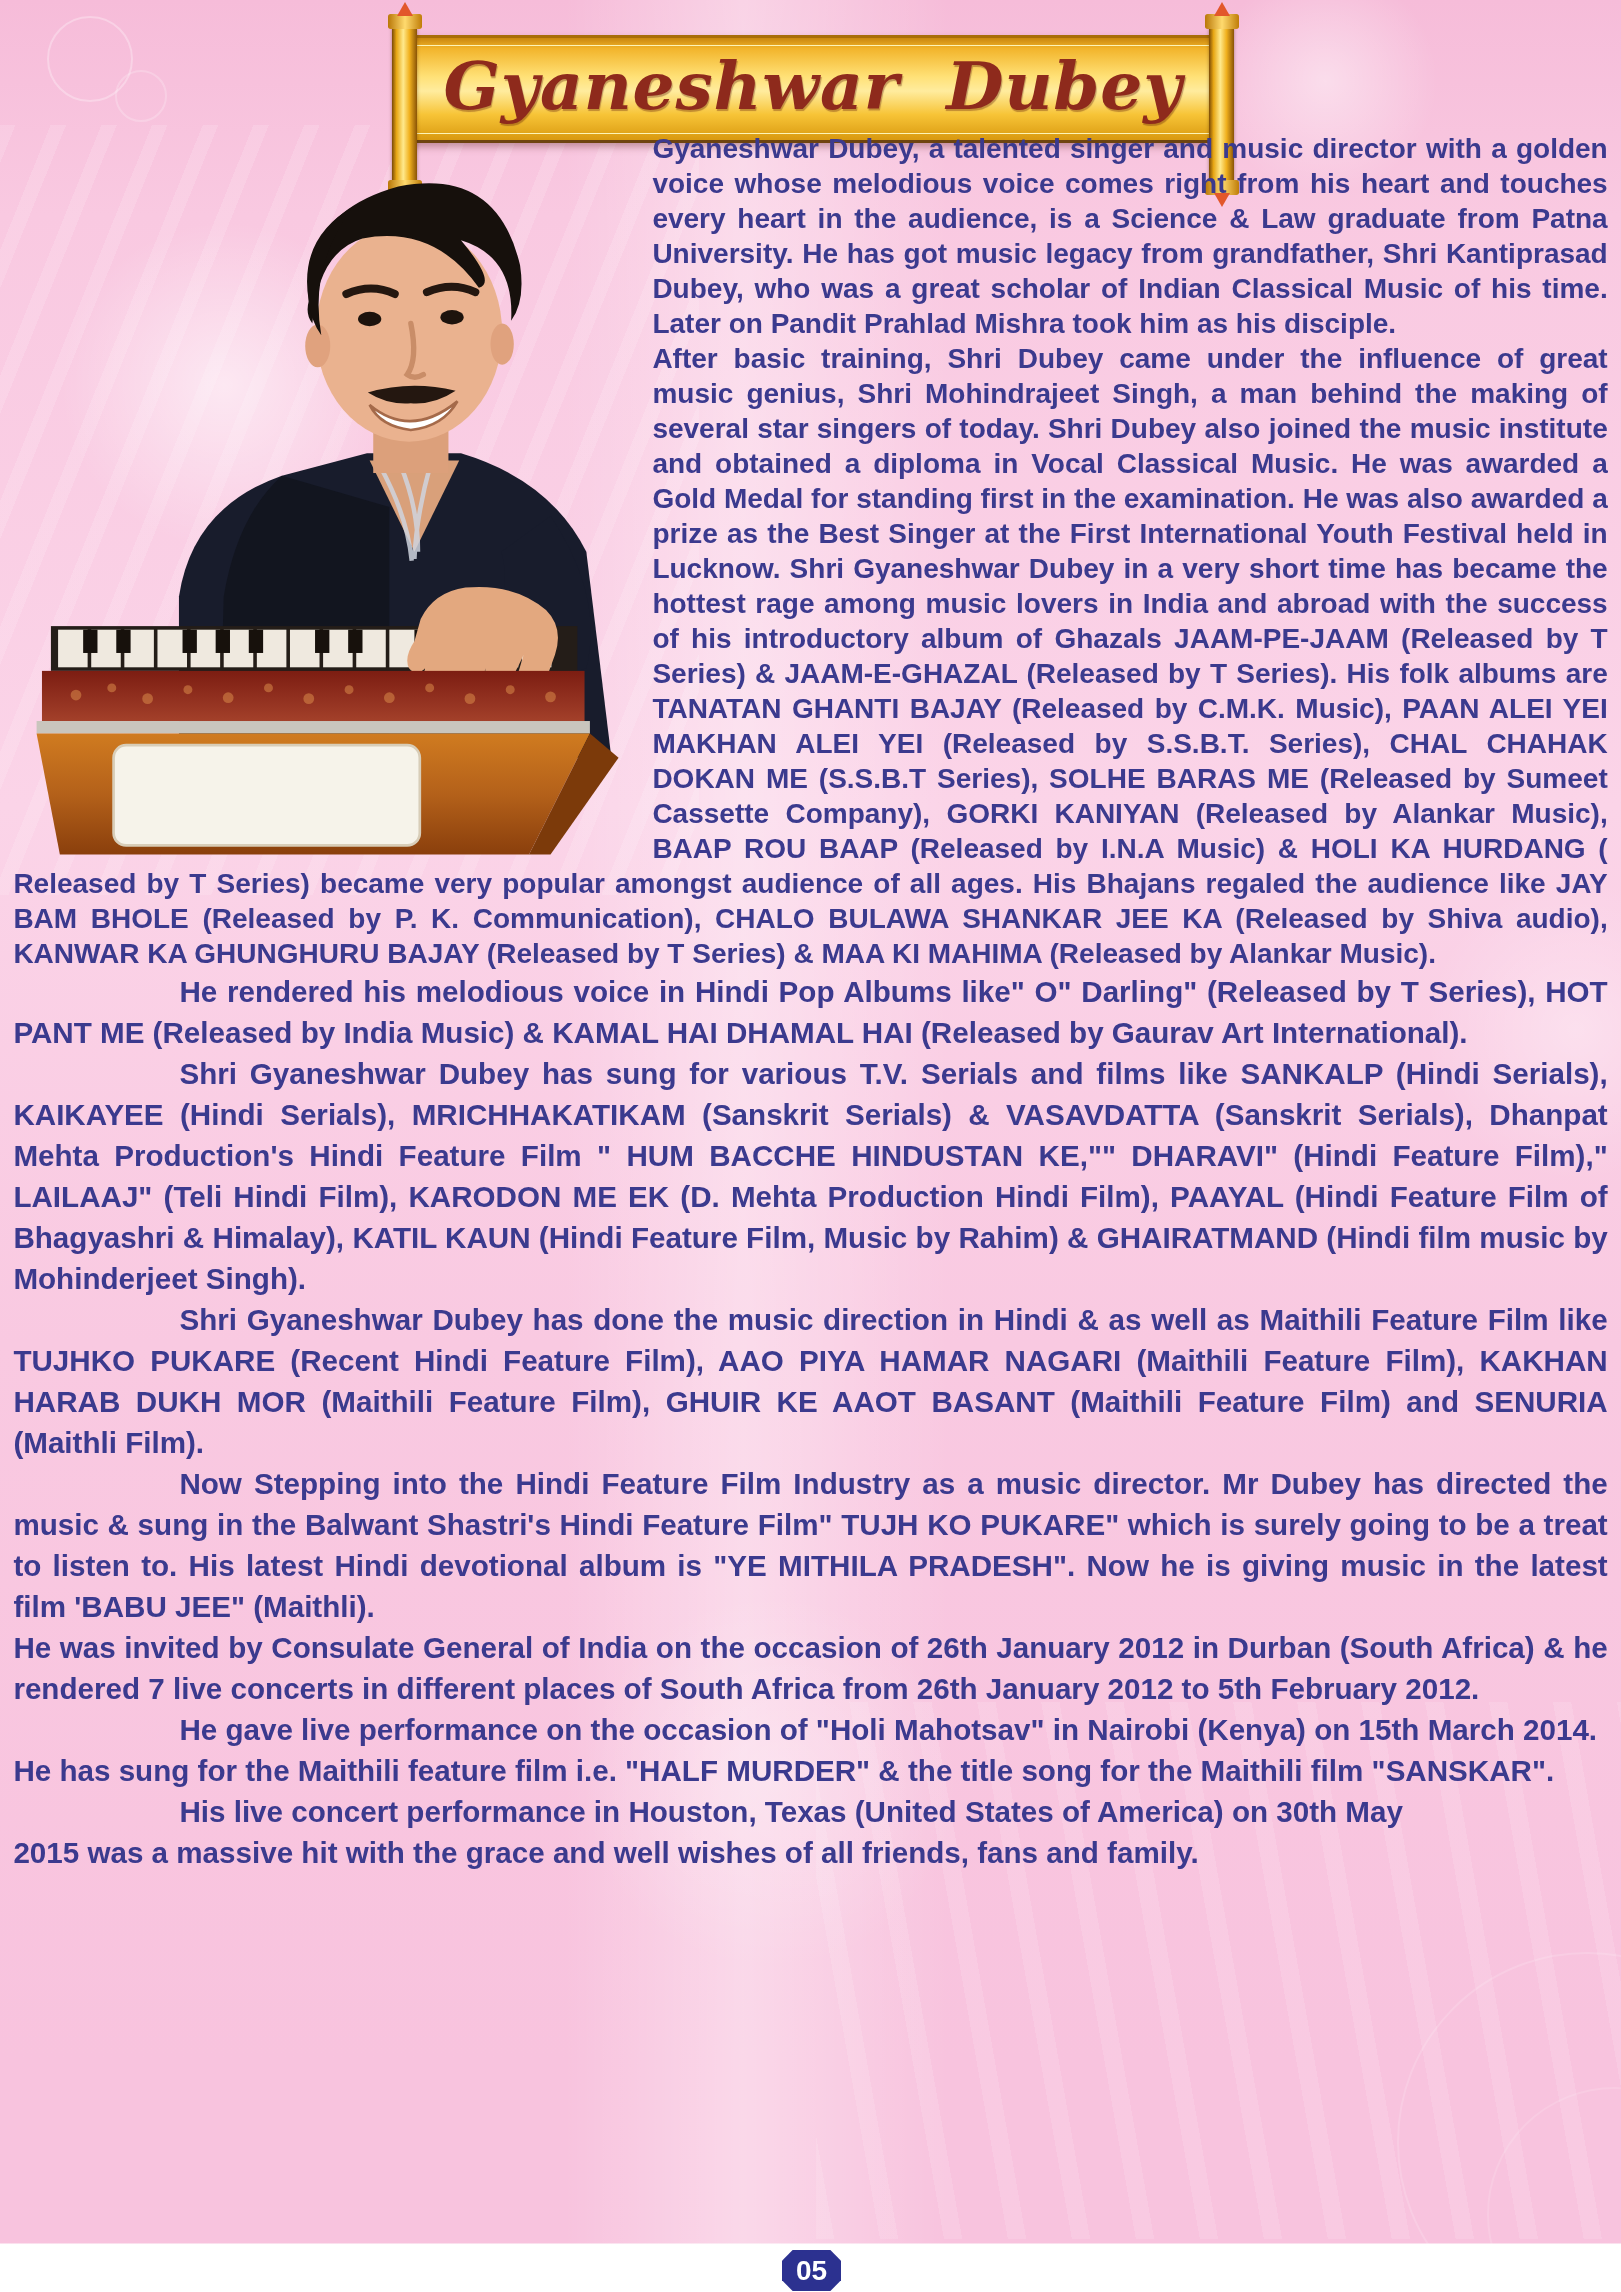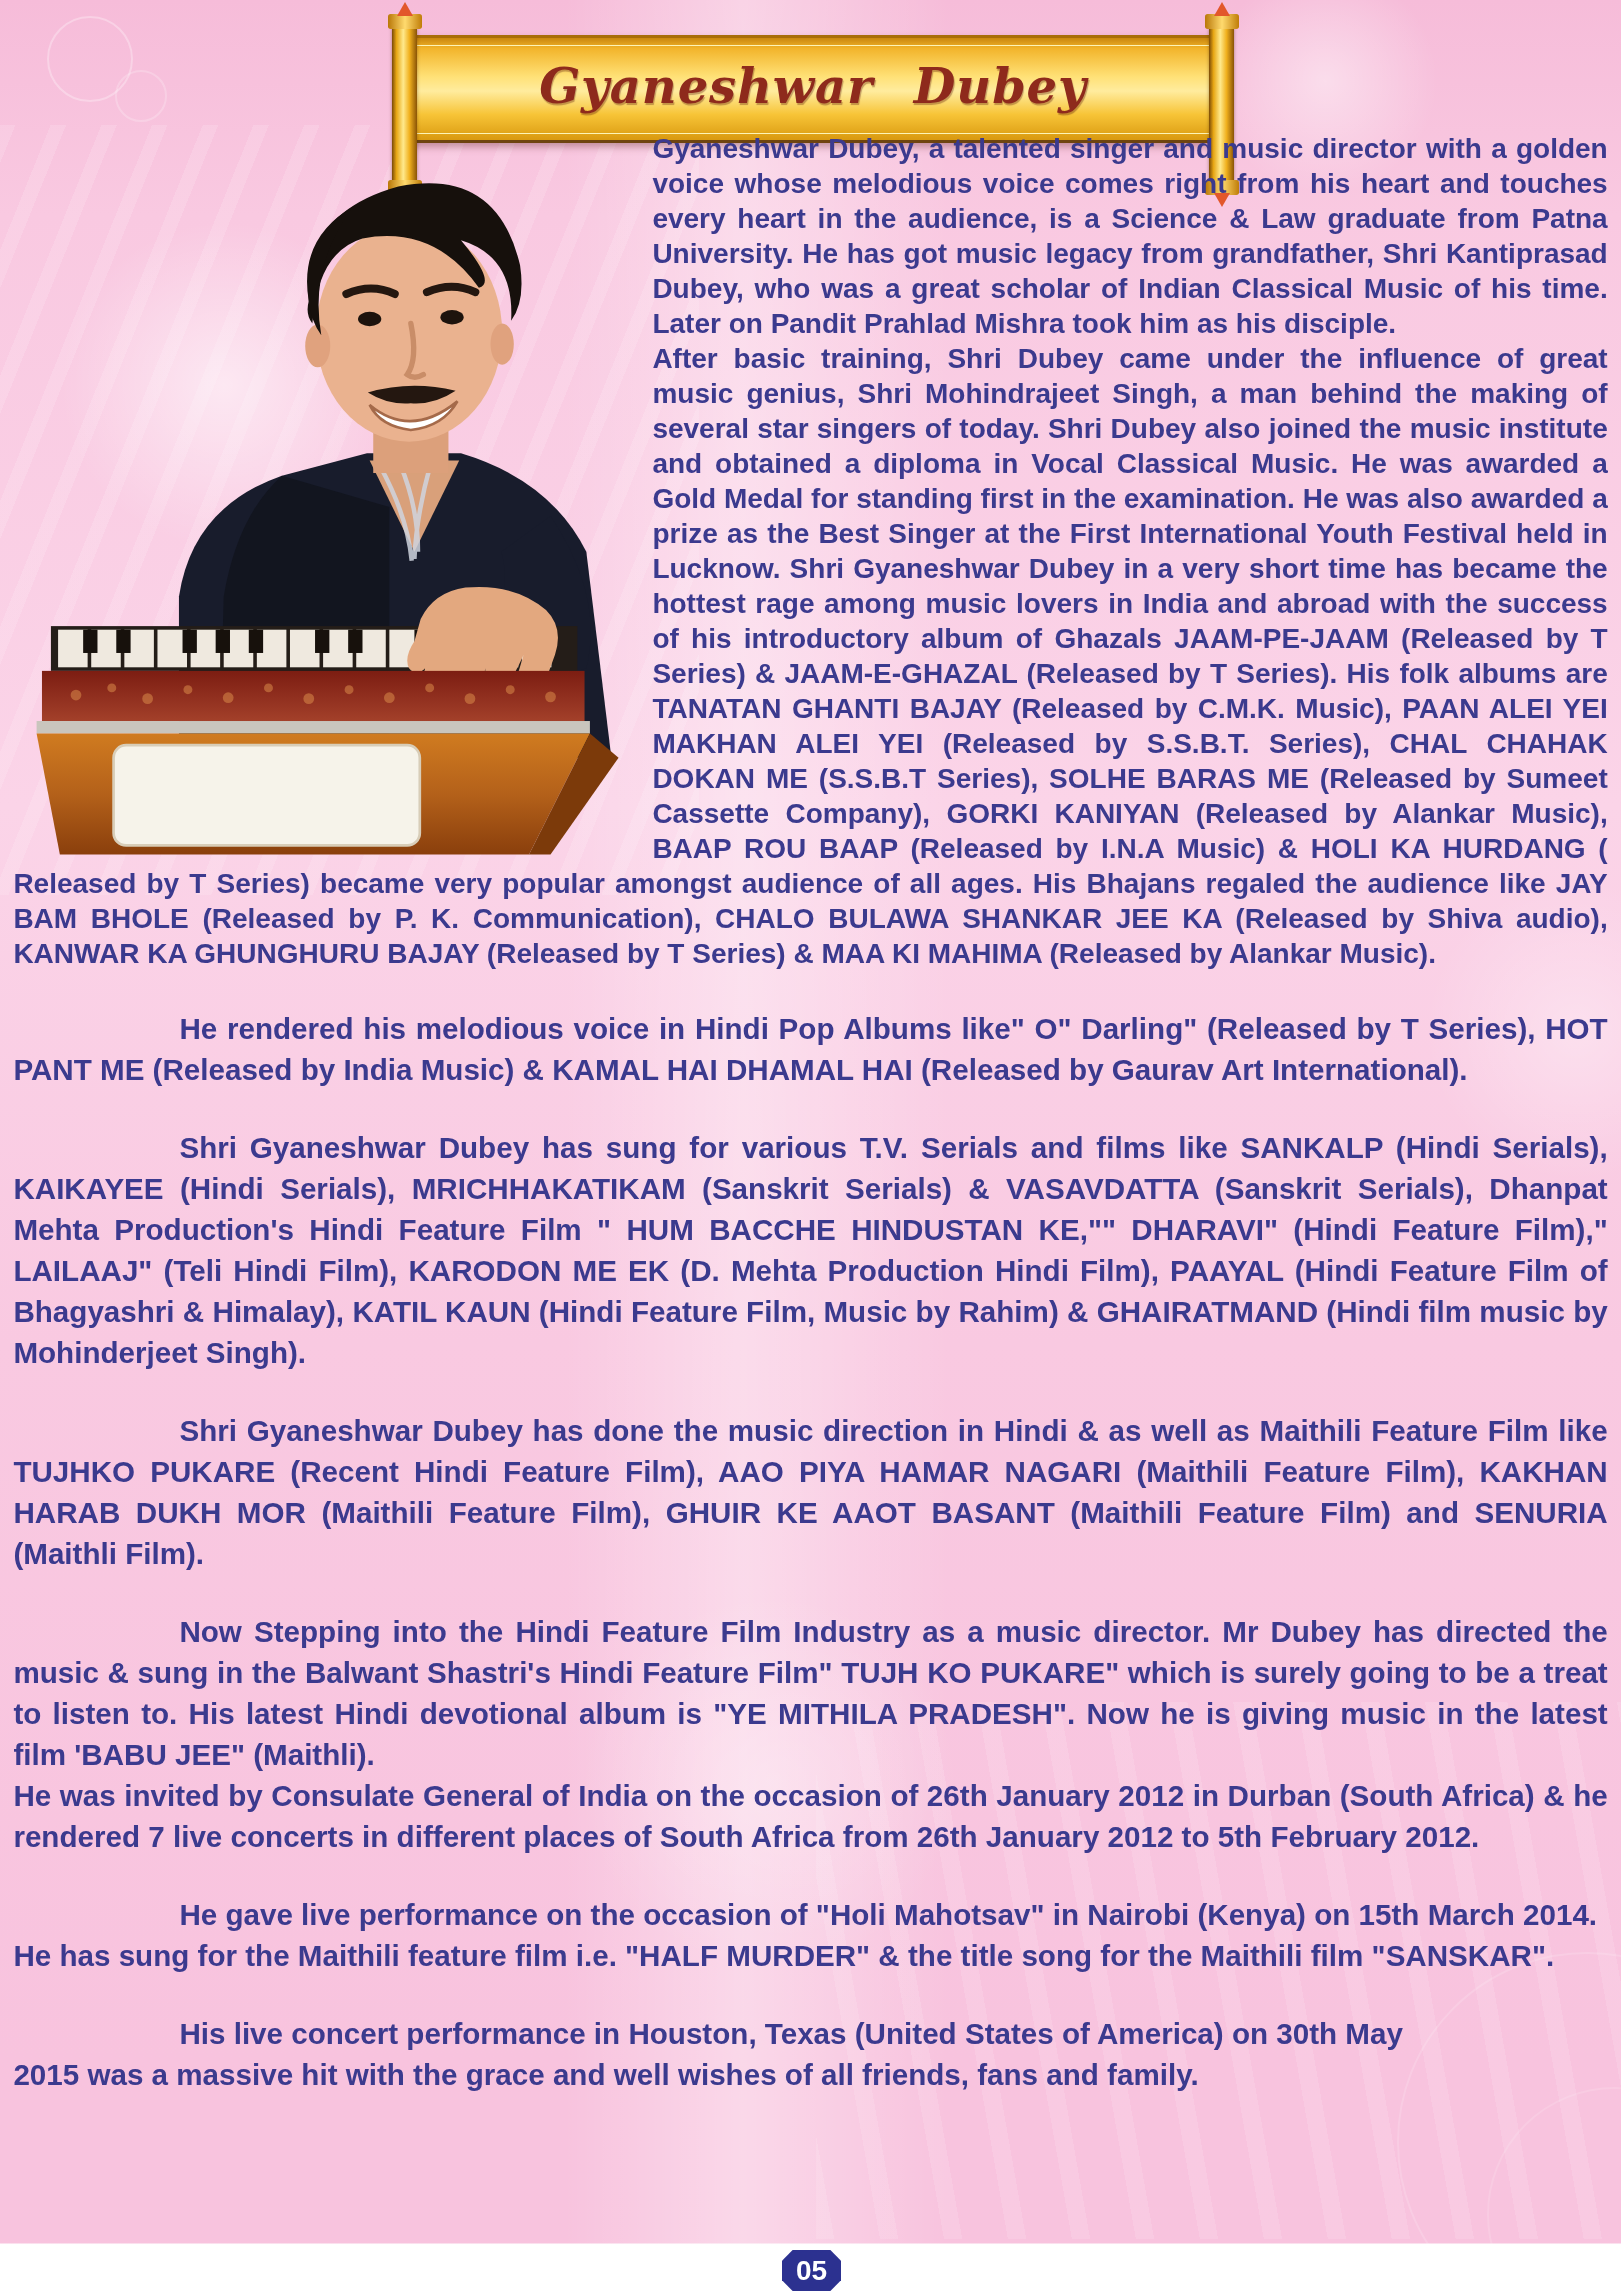--- a/index.html
+++ b/index.html
@@ -48,30 +48,30 @@
   .pole .finial-bot{bottom:-23px;border-top:14.3px solid #e2572b;}
   .scroll-panel{position:absolute;left:14.3px;right:14.3px;top:30px;height:102px;
     background:linear-gradient(180deg,#c9860e 0%,#f2b42a 10%,#ffe177 38%,#ffec9e 52%,#f7c437 75%,#d9990f 100%);
     border-top:3.6px solid #a86d08;border-bottom:3.6px solid #6e4410;
     box-shadow:0 3.6px 7.2px rgba(90,30,30,.35);}
   .scroll-panel::after{content:"";position:absolute;left:7.2px;right:7.2px;top:6.3px;bottom:6.3px;border:1.8px solid #fdf4b6;}
   .banner-title{
     position:absolute;left:14.3px;right:14.3px;top:30px;height:102px;
     display:flex;align-items:center;justify-content:center;
     font-family:"DejaVu Serif",serif;font-style:italic;font-weight:bold;
-    font-size:48px;color:#8e2a1c;letter-spacing:0.9px;word-spacing:23px;
+    font-size:66px;color:#8e2a1c;letter-spacing:0.9px;word-spacing:23px;
     text-shadow:0.9px 1.8px 0.9px rgba(90,20,10,.35);z-index:2;}
 
   
   .article{position:absolute;left:0;top:0;width:1622px;padding:131px 14.3px 0 13.4px;box-sizing:border-box;
     color:#3b3a8e;font-weight:bold;}
   .photo-float{float:left;width:639px;height:727px;position:relative;}
   .article p{margin:0;text-align:justify;font-size:28px;line-height:35px;}
   .article p.fw{font-size:29.6px;line-height:41px;}
-  .article p.indent{text-indent:166px;margin-top:37px;}
+  .article p.indent{text-indent:166px;}
   .article p.prewrap{white-space:pre-wrap;text-align:left;}
 
   
   .footer-line{position:absolute;left:181px;top:2201px;font-size:32px;font-weight:bold;color:#ec1b2c;letter-spacing:0.4px;}
   .page-badge{position:absolute;left:782px;top:2250px;width:59px;height:41px;background:#2c3190;
     color:#ffffff;font-size:28px;font-weight:bold;display:flex;align-items:center;justify-content:center;
     clip-path:polygon(18% 0,82% 0,100% 26%,100% 74%,82% 100%,18% 100%,0 74%,0 26%);}
 </style>
 </head>
 <body>

